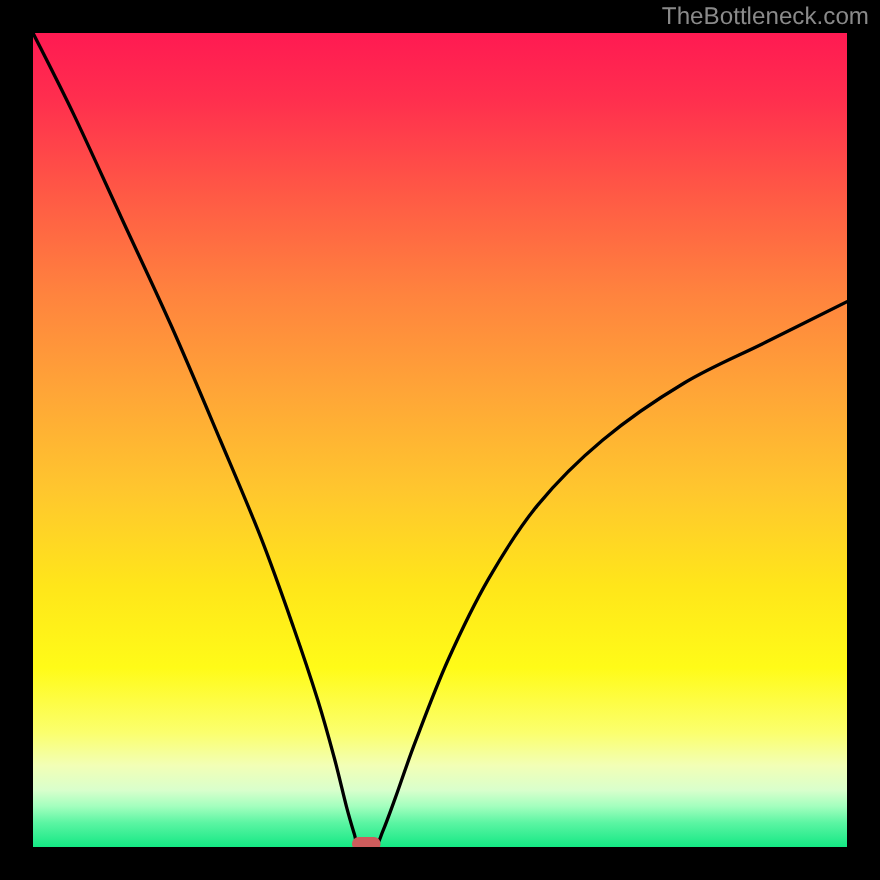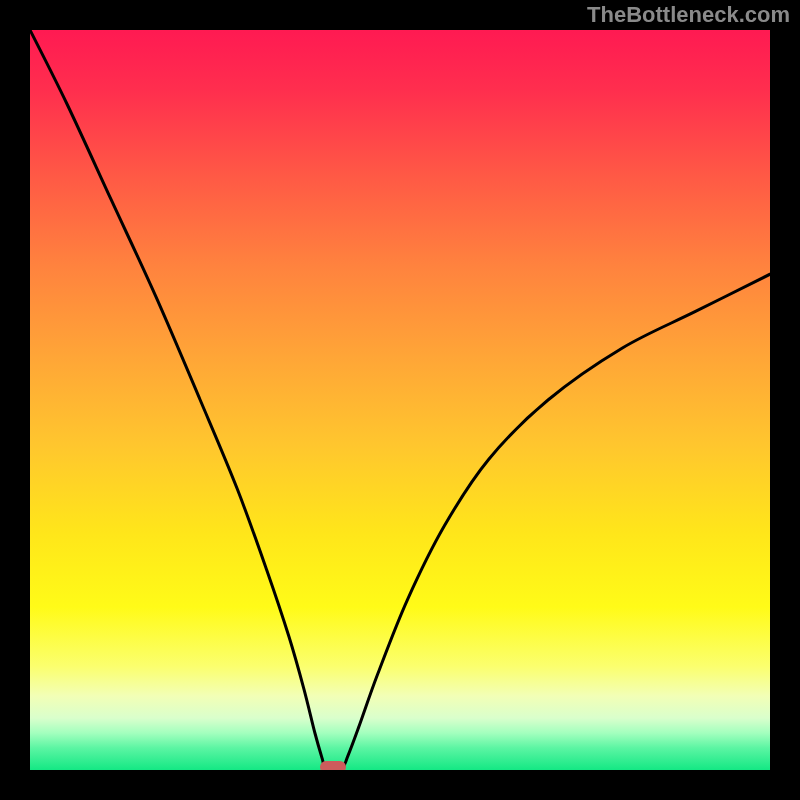--- a/index.html
+++ b/index.html
@@ -11,21 +11,20 @@
     position: relative;
     font-family: Arial, Helvetica, sans-serif;
   }
   .outer {
     position: absolute;
     left: 0;
     top: 0;
     width: 800px;
     height: 564px;
     background: #000;
-    font-weight: bold;
   }
   .watermark {
     position: absolute;
     top: 2px;
     right: 10px;
     color: #8a8a8a;
     font-size: 22px;
     font-family: Arial, Helvetica, sans-serif;
     letter-spacing: 0px;
     z-index: 5;

